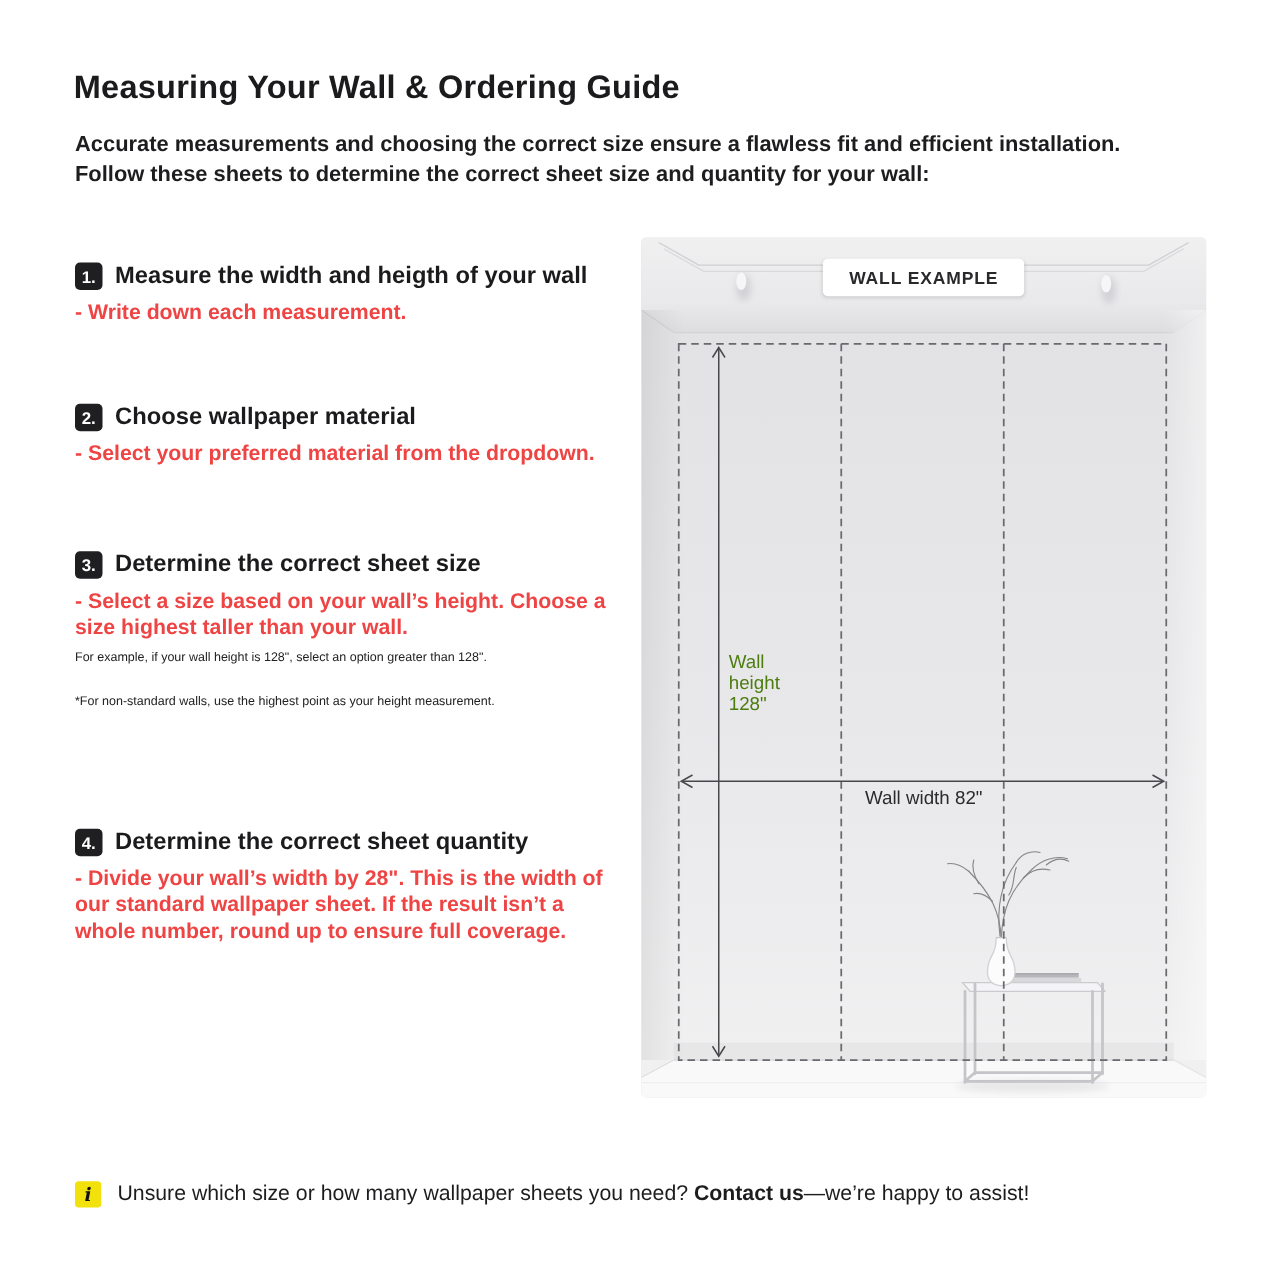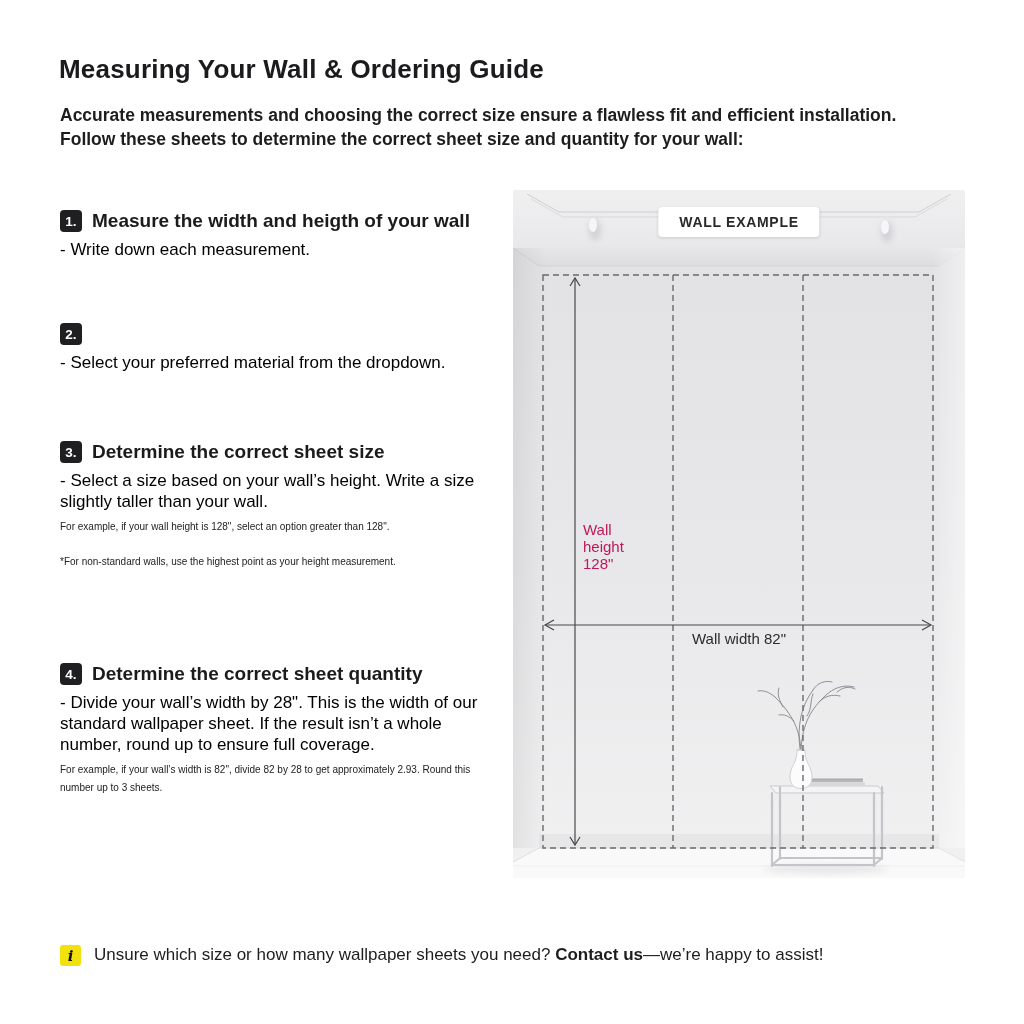--- a/index.html
+++ b/index.html
@@ -37,21 +37,21 @@
 
   .step-head { display: flex; align-items: center; gap: 10px; margin: 0 0 7px 0; }
   .step-badge {
     flex: 0 0 22px; width: 22px; height: 22px;
     background: #1f1f22; color: #ffffff;
     border-radius: 4px;
     display: inline-flex; align-items: center; justify-content: center;
     font-size: 13.5px; font-weight: 700;
   }
   .step-title { margin: 0; font-size: 19px; font-weight: 700; color: #1b1b1d; }
-  .step-body { margin: 0; font-size: 17px; line-height: 21px; font-weight: 400; color: #000000; }
+  .step-body { margin: 0; font-size: 17px; line-height: 21px; font-weight: 700; color: #ef4444; }
   .step-note { margin: 6px 0 0 0; font-size: 10px; line-height: 17.5px; color: #222224; }
   .note-gap { margin-top: 17px; }
 
   
   .diagram {
     position: absolute; left: 513px; top: 190px;
     width: 452px; height: 688px; margin: 0;
     border-radius: 4px; overflow: hidden;
     background: #e8e8ea;
     padding-left: 37px;
@@ -61,21 +61,21 @@
     position: absolute; top: 17px; left: 50%; transform: translateX(-50%);
     background: #ffffff; border-radius: 4px;
     padding: 7px 21px;
     font-size: 14px; font-weight: 700; letter-spacing: .7px;
     color: #29292c; white-space: nowrap;
     box-shadow: 0 1px 3px rgba(0,0,0,.13);
   }
   .height-label {
     position: absolute; left: 70px; top: 331px;
     font-size: 15px; line-height: 17px;
-    color: #be185d; white-space: pre-line;
+    color: #4d7c0f; white-space: pre-line;
   }
   .width-label {
     position: absolute; left: 0; right: 0; top: 440px;
     text-align: center; font-size: 15px; color: #2c2c2f;
   }
 
   
   .help-note {
     position: absolute; left: 60px; top: 944px;
     display: flex; align-items: flex-start; gap: 13px;
@@ -104,41 +104,41 @@
     <div class="step-head">
       <span class="step-badge">1.</span>
       <h2 class="step-title">Measure the width and heigth of your wall</h2>
     </div>
     <p class="step-body">- Write down each measurement.</p>
   </section>
 
   <section class="step" id="step-2">
     <div class="step-head">
       <span class="step-badge">2.</span>
+      <h2 class="step-title">Choose wallpaper material</h2>
     </div>
     <p class="step-body">- Select your preferred material from the dropdown.</p>
   </section>
 
   <section class="step" id="step-3">
     <div class="step-head">
       <span class="step-badge">3.</span>
       <h2 class="step-title">Determine the correct sheet size</h2>
     </div>
-    <p class="step-body">- Select a size based on your wall’s height. Write a size slightly taller than your wall.</p>
+    <p class="step-body">- Select a size based on your wall’s height. Choose a size highest taller than your wall.</p>
     <p class="step-note">For example, if your wall height is 128", select an option greater than 128".</p>
     <p class="step-note note-gap">*For non-standard walls, use the highest point as your height measurement.</p>
   </section>
 
   <section class="step" id="step-4">
     <div class="step-head">
       <span class="step-badge">4.</span>
       <h2 class="step-title">Determine the correct sheet quantity</h2>
     </div>
     <p class="step-body">- Divide your wall’s width by 28". This is the width of our standard wallpaper sheet. If the result isn’t a whole number, round up to ensure full coverage.</p>
-    <p class="step-note">For example, if your wall’s width is 82", divide 82 by 28 to get approximately 2.93. Round this number up to 3 sheets.</p>
   </section>
 
   <figure class="diagram">
     <svg width="452" height="688" viewBox="0 0 452 688">
       <defs>
         <linearGradient id="wallG" x1="0" y1="0" x2="0" y2="1">
           <stop offset="0" stop-color="#e1e1e3"></stop>
           <stop offset="0.55" stop-color="#e8e8ea"></stop>
           <stop offset="1" stop-color="#f1f1f2"></stop>
         </linearGradient>

